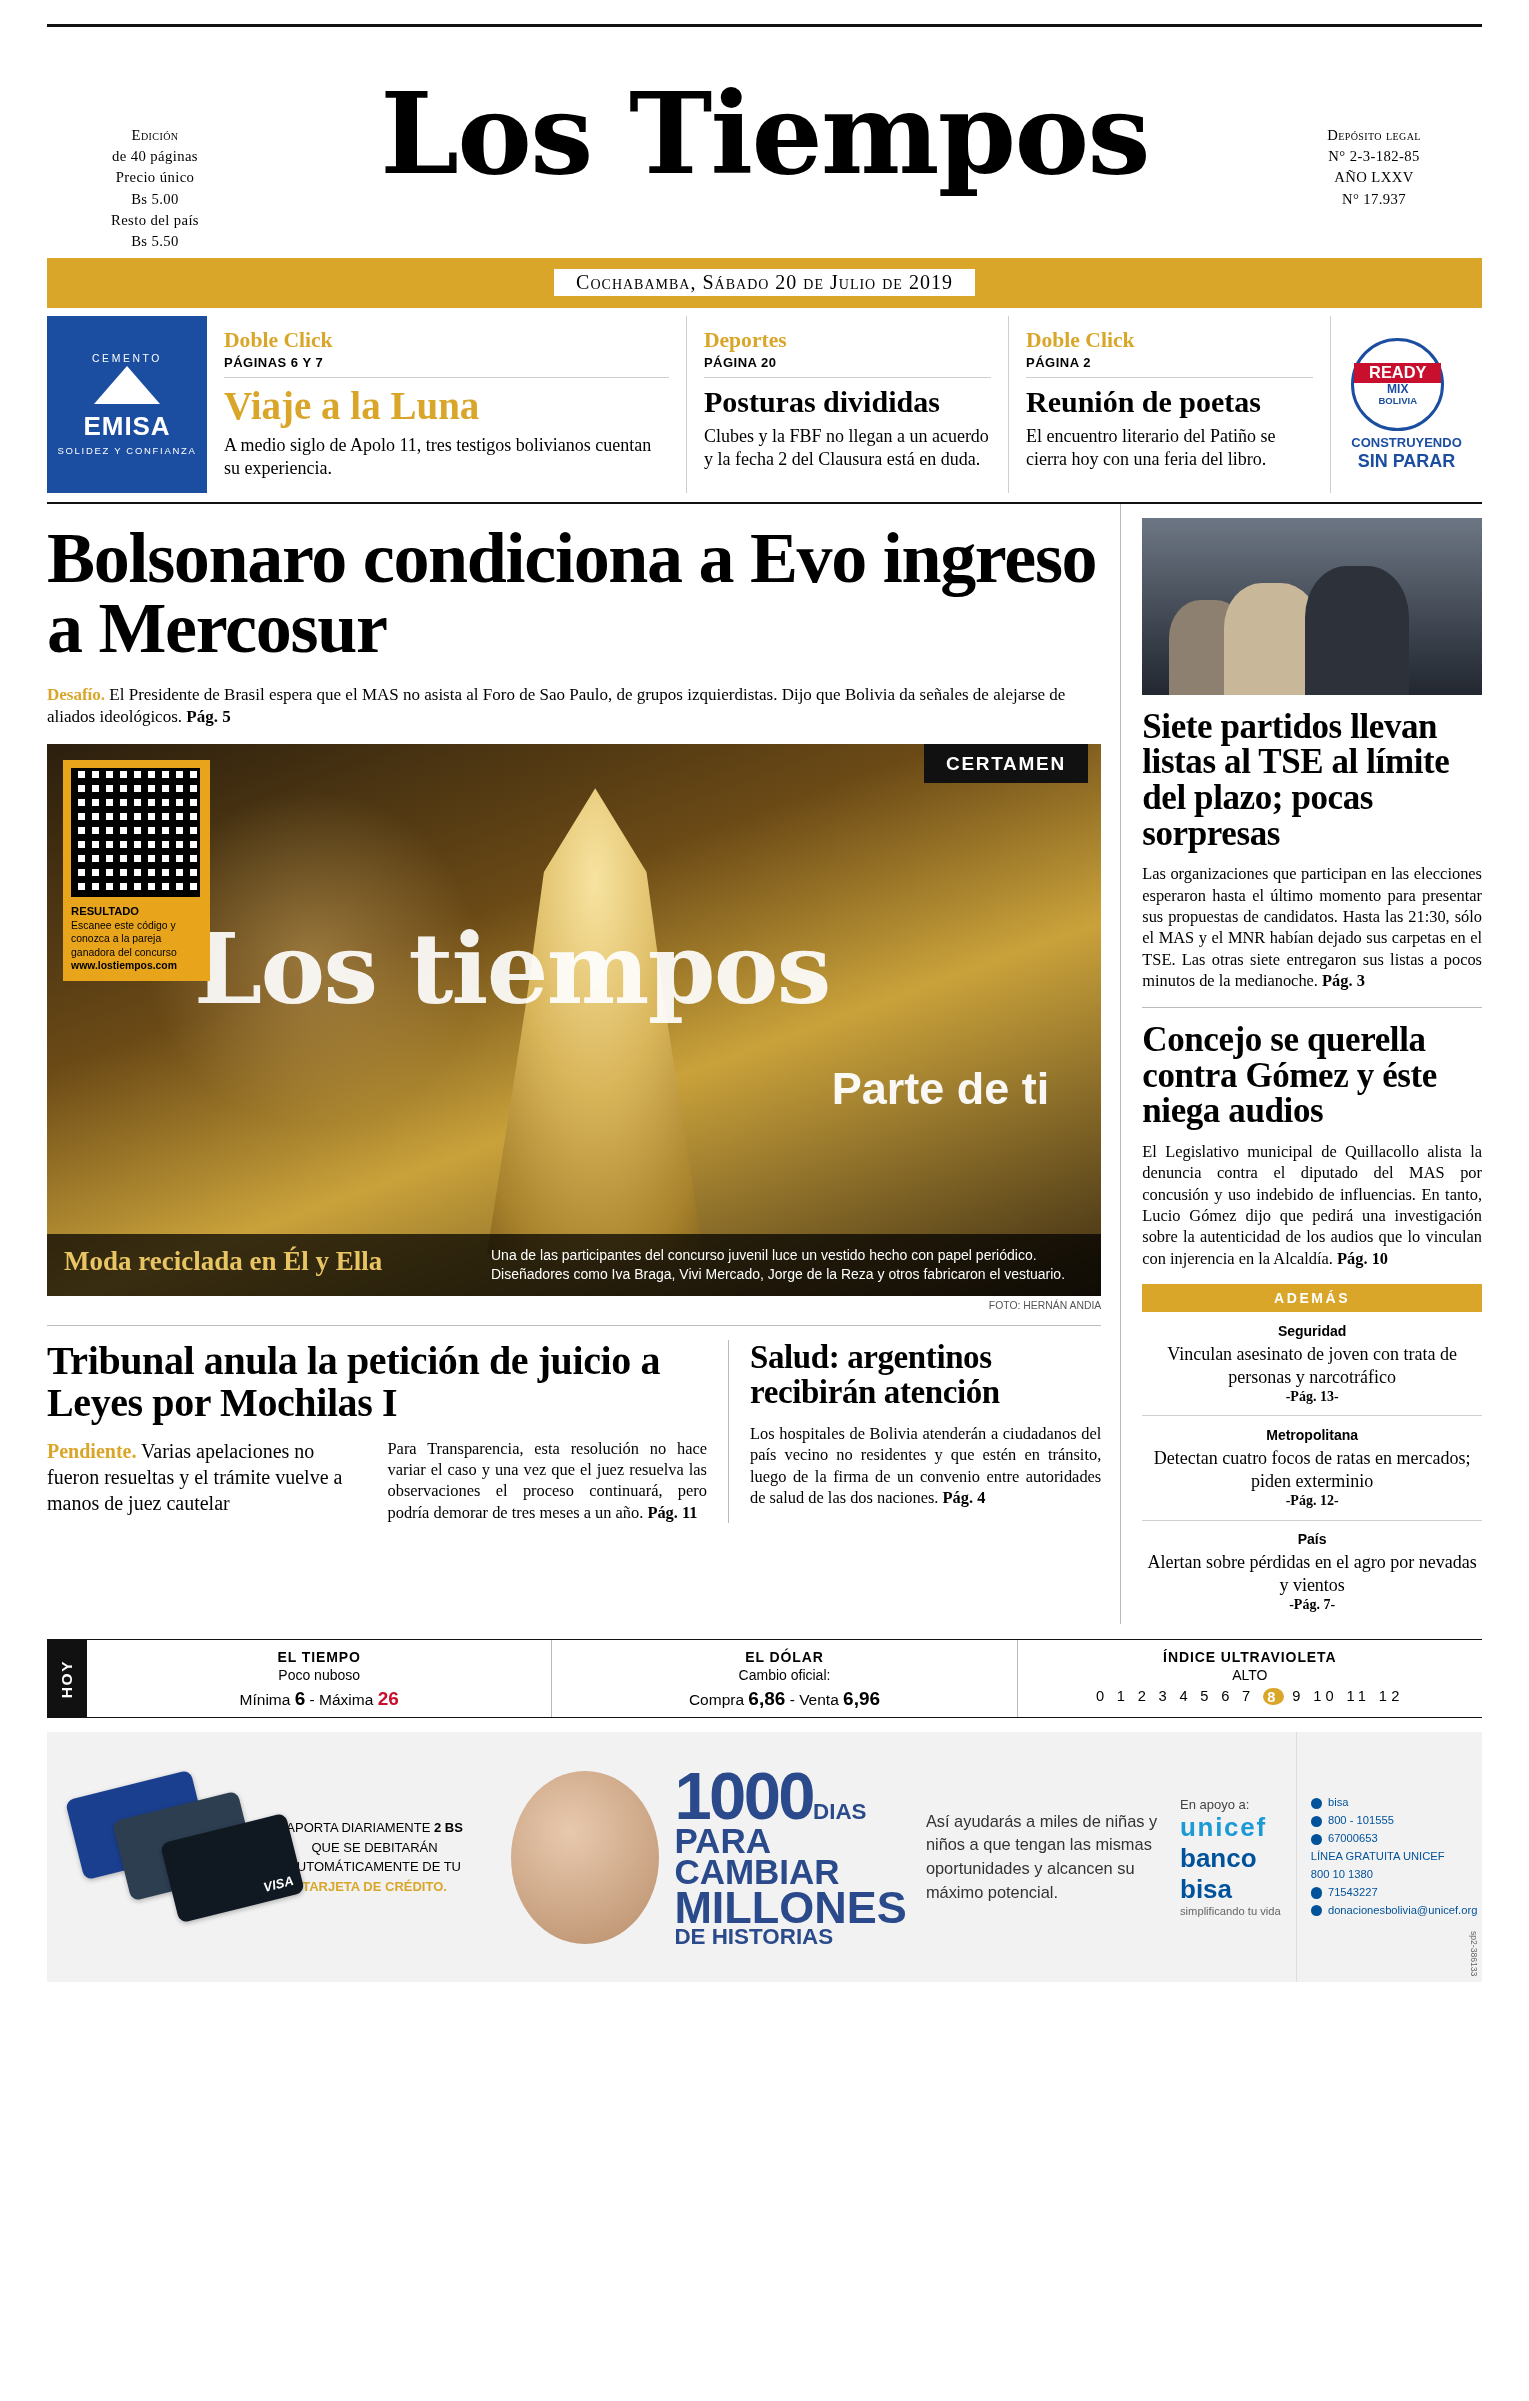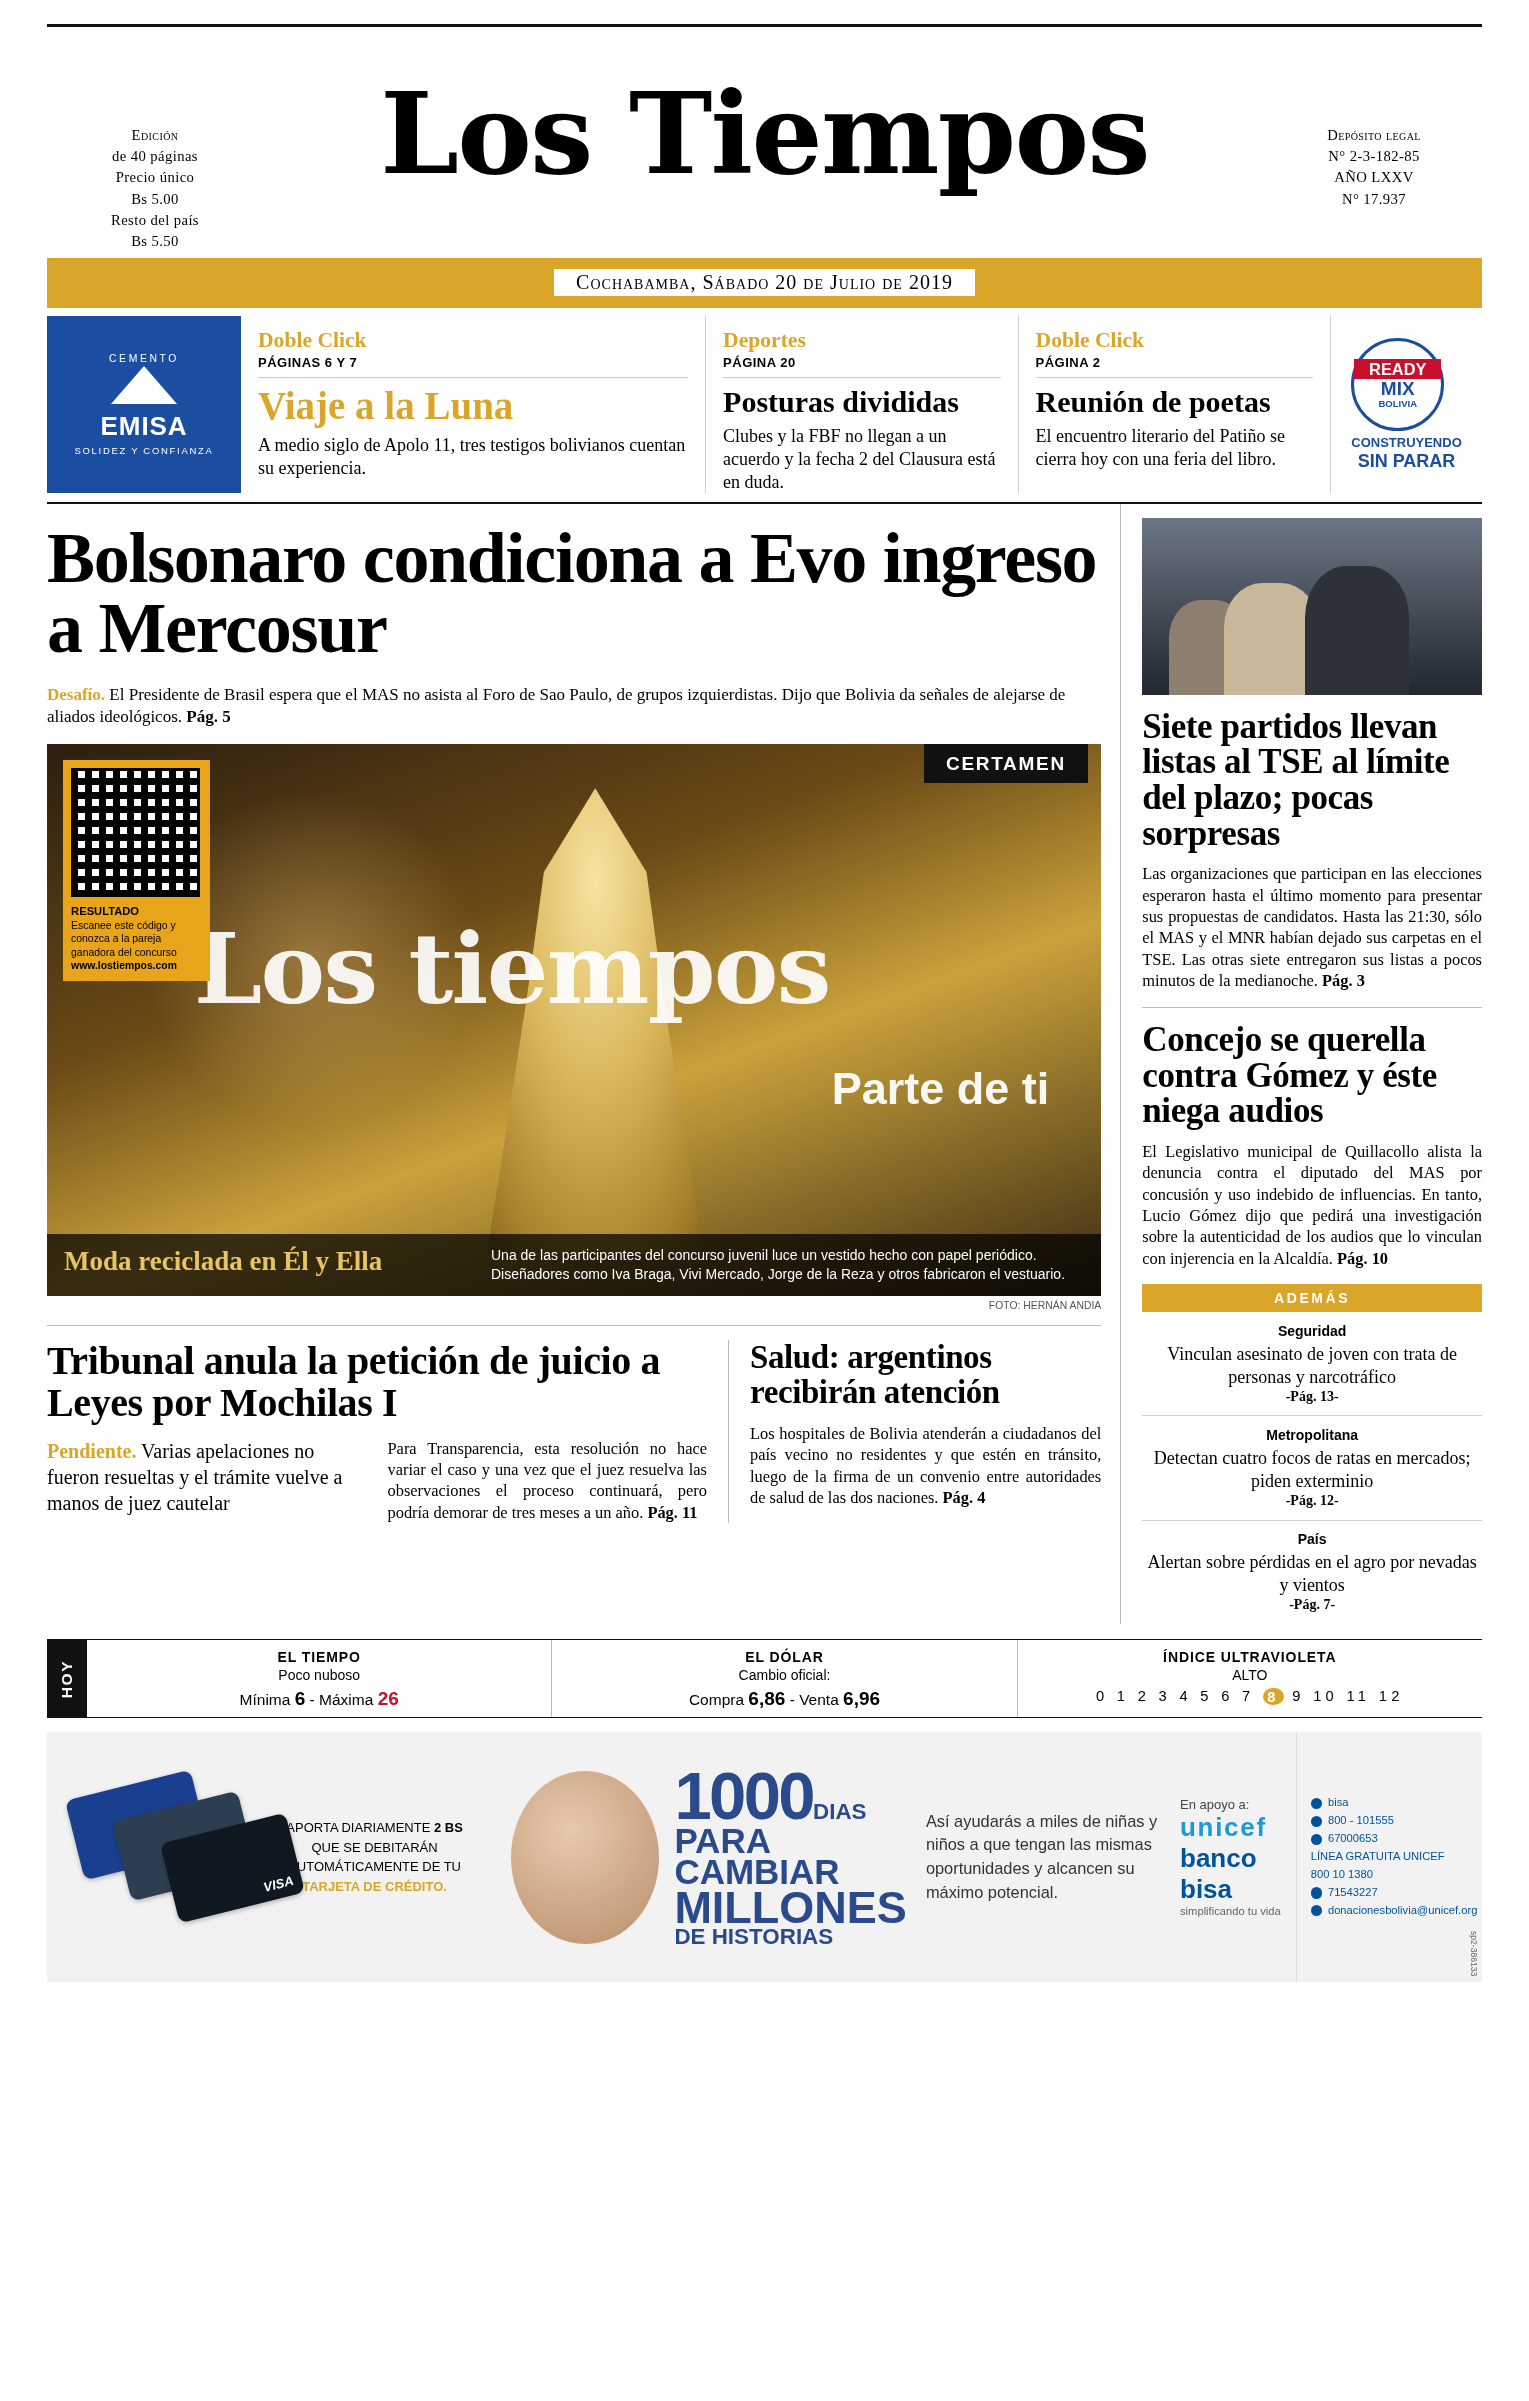--- a/index.html
+++ b/index.html
@@ -51,21 +51,21 @@
     background:#fff;
     padding:1.7px 22.4px;
     font-variant:small-caps;
     font-size:20px;
     letter-spacing:1px;
   }
 
   
   .teasers { display:flex; gap:0; margin-top:7px; height:177px; }
   .ad-box {
-    width:194px; background:#1b4ea0; color:#fff;
+    width:160px; background:#1b4ea0; color:#fff;
     display:flex; align-items:center; justify-content:center; flex-direction:column;
     font-family:"Liberation Sans", sans-serif;
   }
   .emisa-logo { text-align:center; }
   .emisa-tri {
     width:0;height:0;border-left:33px solid transparent;border-right:33px solid transparent;
     border-bottom:38px solid #fff; margin:0 auto 7px;
   }
   .emisa-name { font-size:26px; font-weight:bold; letter-spacing:0.9px; }
   .emisa-sub { font-size:9.5px; letter-spacing:1.7px; margin-top:3.5px; }
@@ -318,21 +318,21 @@
       <div class="teaser-page">PÁGINA 2</div>
       <div class="teaser-rule"></div>
       <div class="teaser-title">Reunión de poetas</div>
       <div class="teaser-body">El encuentro literario del Patiño se cierra hoy con una feria del libro.</div>
     </div>
 
     <div class="readymix">
       <div>
         <div class="rm-circle">
           <div class="rm-red">READY</div>
-          <div style="font-size:19px;">MIX</div>
+          <div style="font-size:12px;">MIX</div>
           <div style="font-size:9.5px;">BOLIVIA</div>
         </div>
         <div class="rm-sub">
           <div>CONSTRUYENDO</div>
           <div style="font-size:18px;">SIN PARAR</div>
         </div>
       </div>
     </div>
   </div>
 

